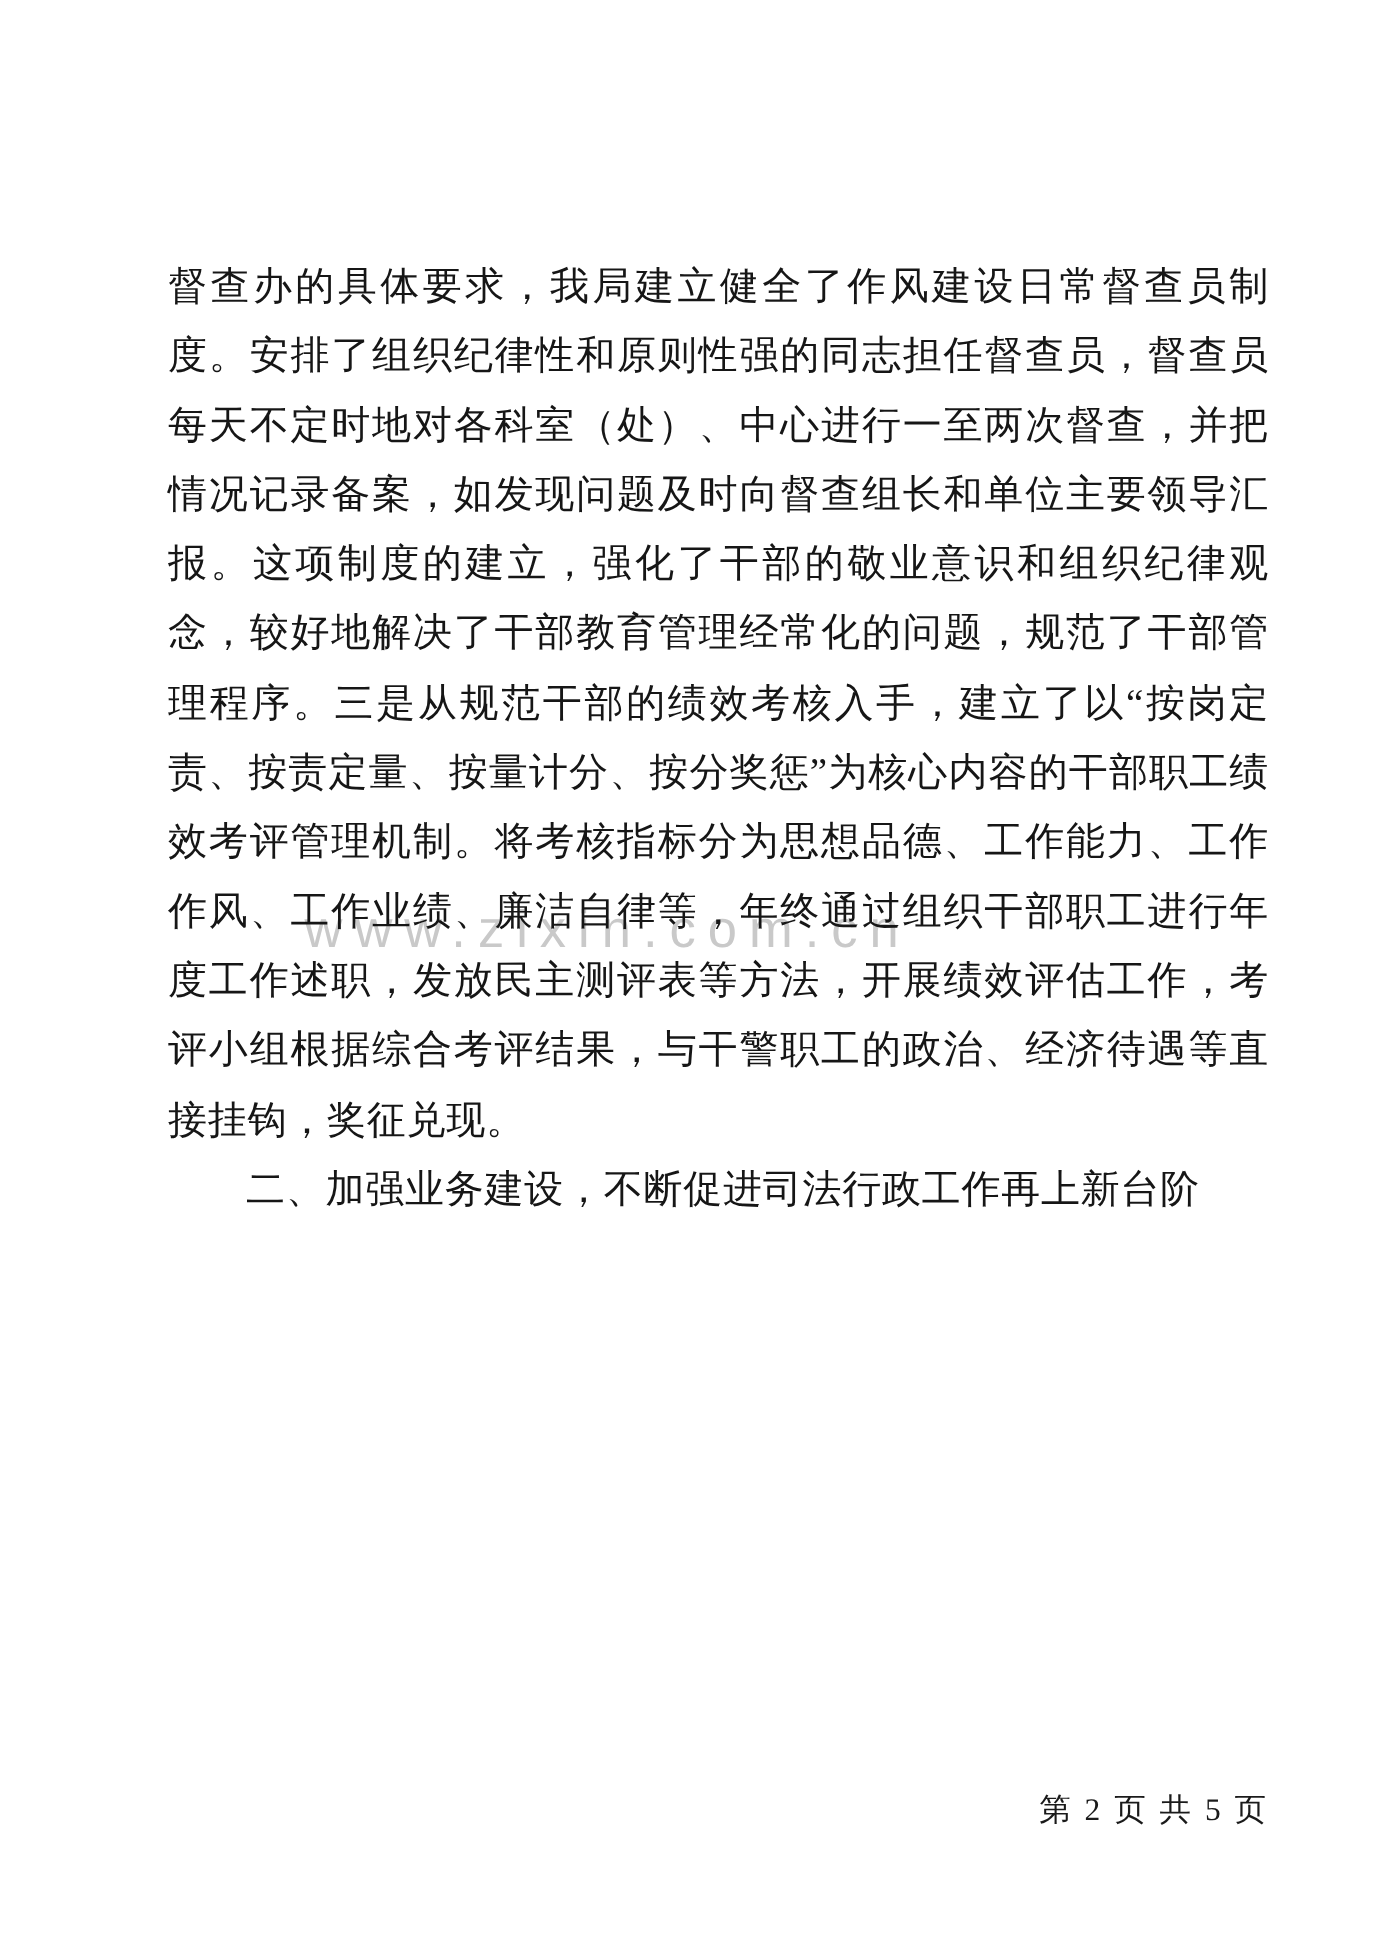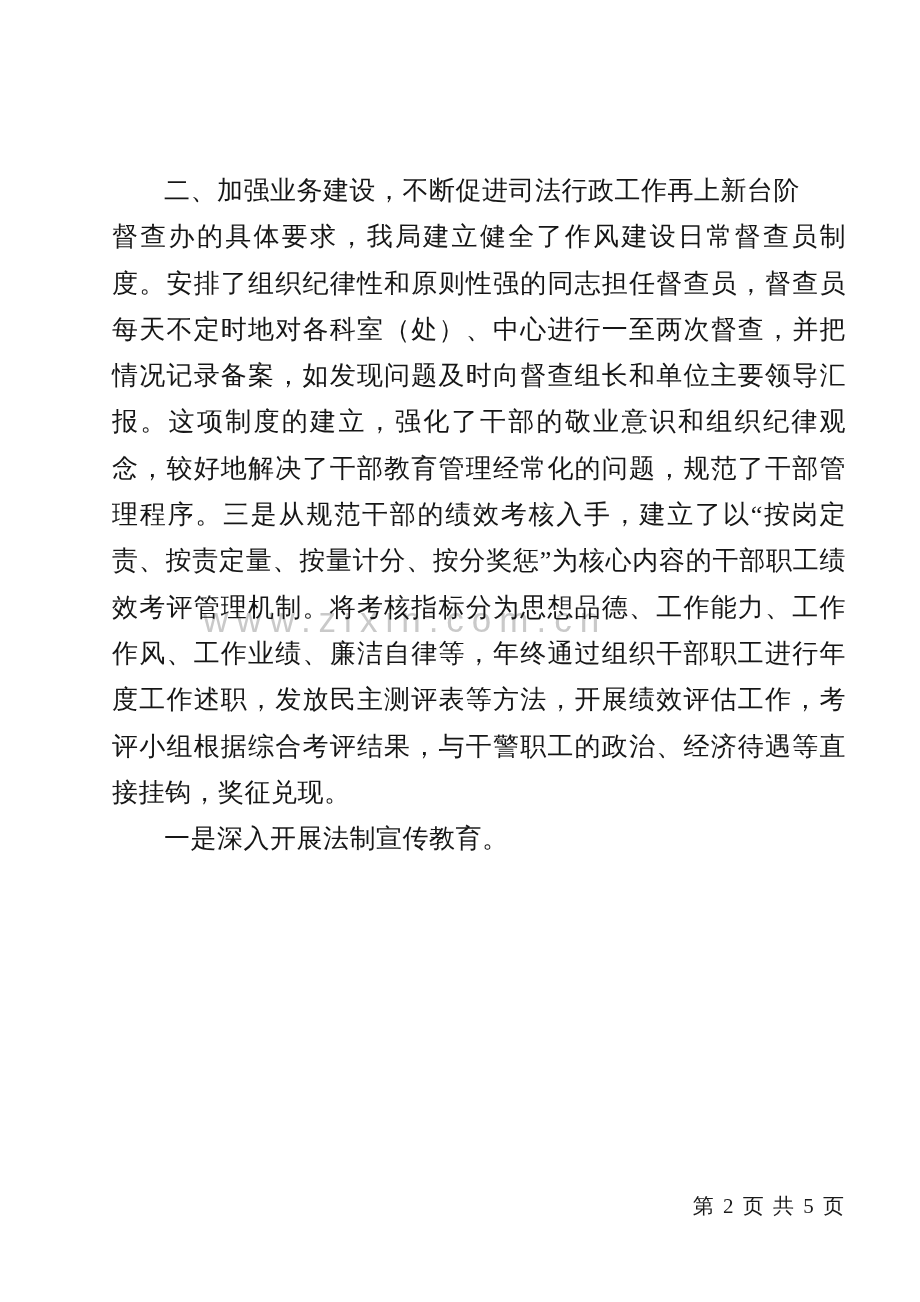--- a/index.html
+++ b/index.html
@@ -60,20 +60,19 @@
   }
 </style>
 </head>
 <body>
 
 <div class="page">
 
   <div class="watermark" style="color: rgb(201, 201, 201);">www.zixin.com.cn</div>
 
   <div class="doc-body">
+    <p class="para">督查办的具体要求，我局建立健全了作风建设日常督查员制度。安排了组织纪律性和原则性强的同志担任督查员，督查员每天不定时地对各科室（处）、中心进行一至两次督查，并把情况记录备案，如发现问题及时向督查组长和单位主要领导汇报。这项制度的建立，强化了干部的敬业意识和组织纪律观念，较好地解决了干部教育管理经常化的问题，规范了干部管理程序。三是从规范干部的绩效考核入手，建立了以“按岗定责、按责定量、按量计分、按分奖惩”为核心内容的干部职工绩效考评管理机制。将考核指标分为思想品德、工作能力、工作作风、工作业绩、廉洁自律等，年终通过组织干部职工进行年度工作述职，发放民主测评表等方法，开展绩效评估工作，考评小组根据综合考评结果，与干警职工的政治、经济待遇等直接挂钩，奖征兑现。</p>
     <p class="para indent">二、加强业务建设，不断促进司法行政工作再上新台阶</p>
-    <p class="para">督查办的具体要求，我局建立健全了作风建设日常督查员制度。安排了组织纪律性和原则性强的同志担任督查员，督查员每天不定时地对各科室（处）、中心进行一至两次督查，并把情况记录备案，如发现问题及时向督查组长和单位主要领导汇报。这项制度的建立，强化了干部的敬业意识和组织纪律观念，较好地解决了干部教育管理经常化的问题，规范了干部管理程序。三是从规范干部的绩效考核入手，建立了以“按岗定责、按责定量、按量计分、按分奖惩”为核心内容的干部职工绩效考评管理机制。将考核指标分为思想品德、工作能力、工作作风、工作业绩、廉洁自律等，年终通过组织干部职工进行年度工作述职，发放民主测评表等方法，开展绩效评估工作，考评小组根据综合考评结果，与干警职工的政治、经济待遇等直接挂钩，奖征兑现。</p>
-    <p class="para indent">一是深入开展法制宣传教育。</p>
   </div>
 
   <div class="footer">第 2 页  共 5 页</div>
 
 </div>
 
 </body></html>

